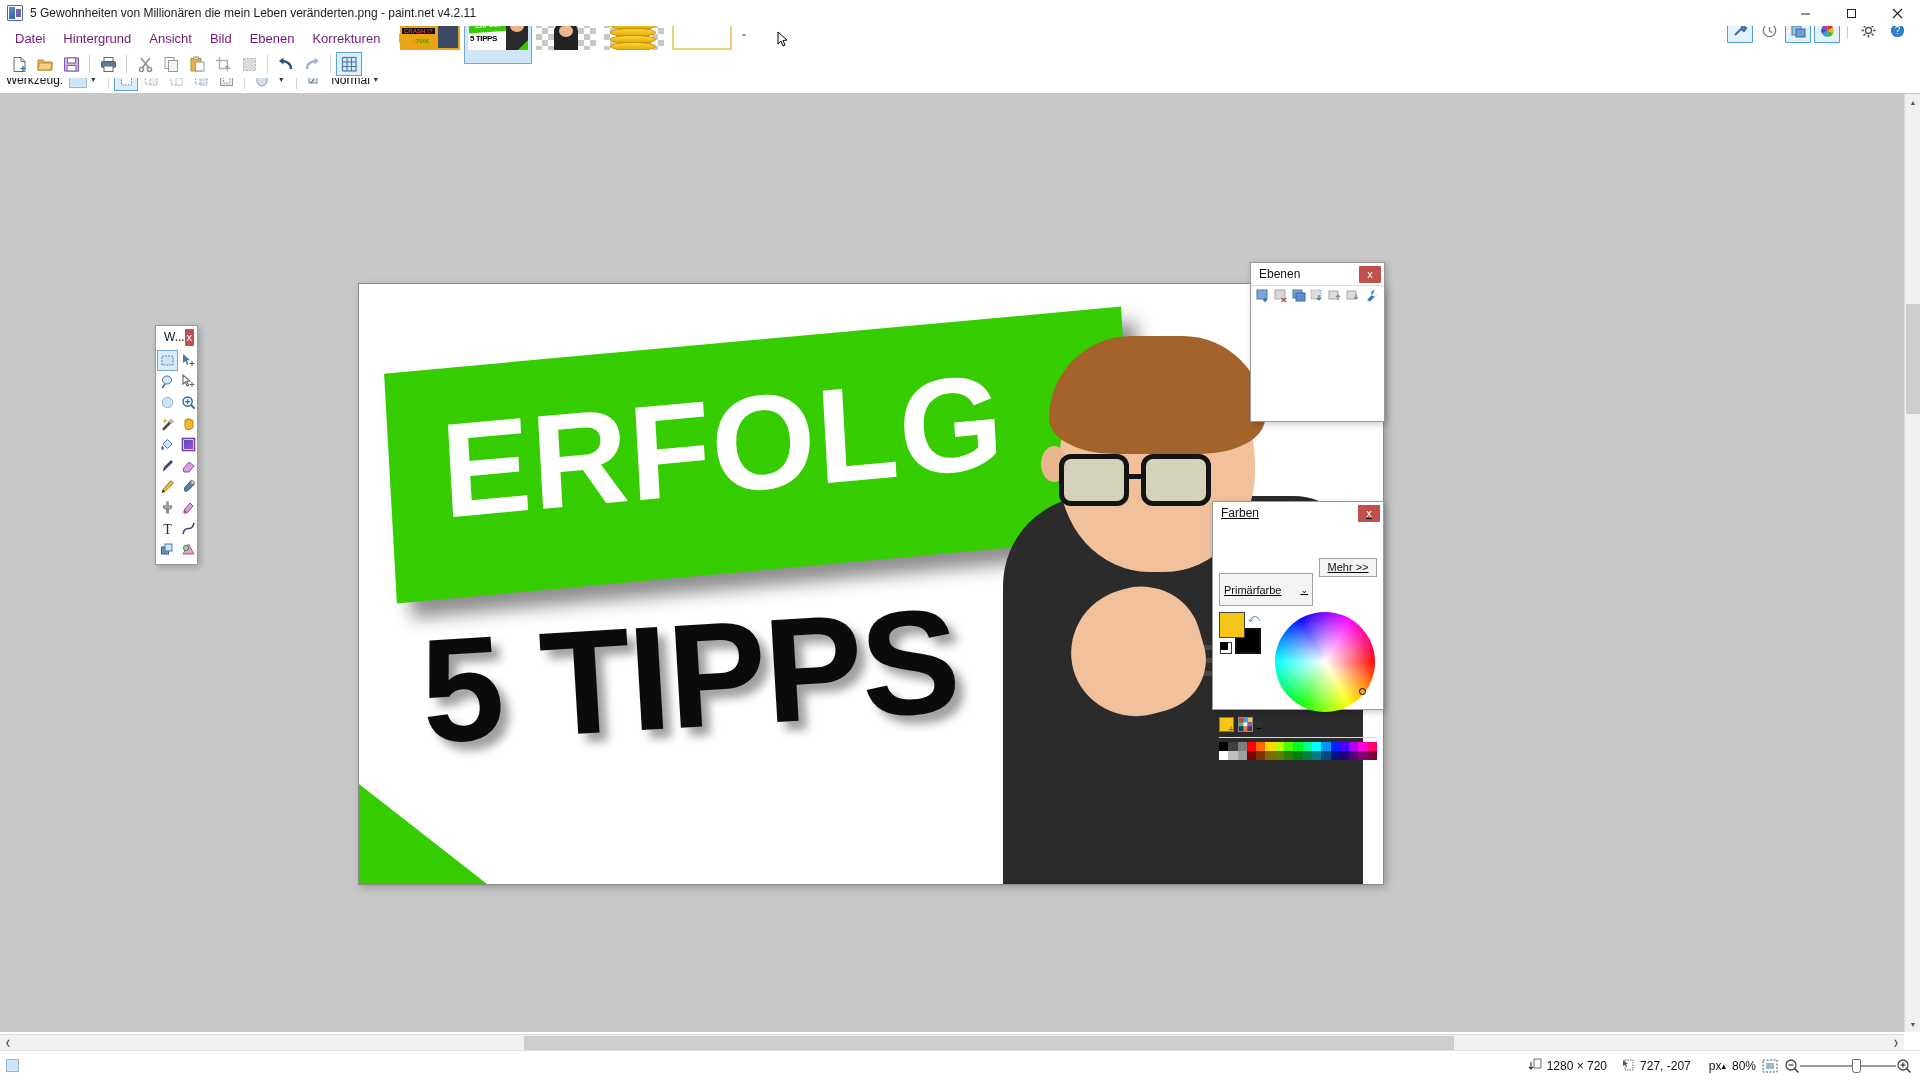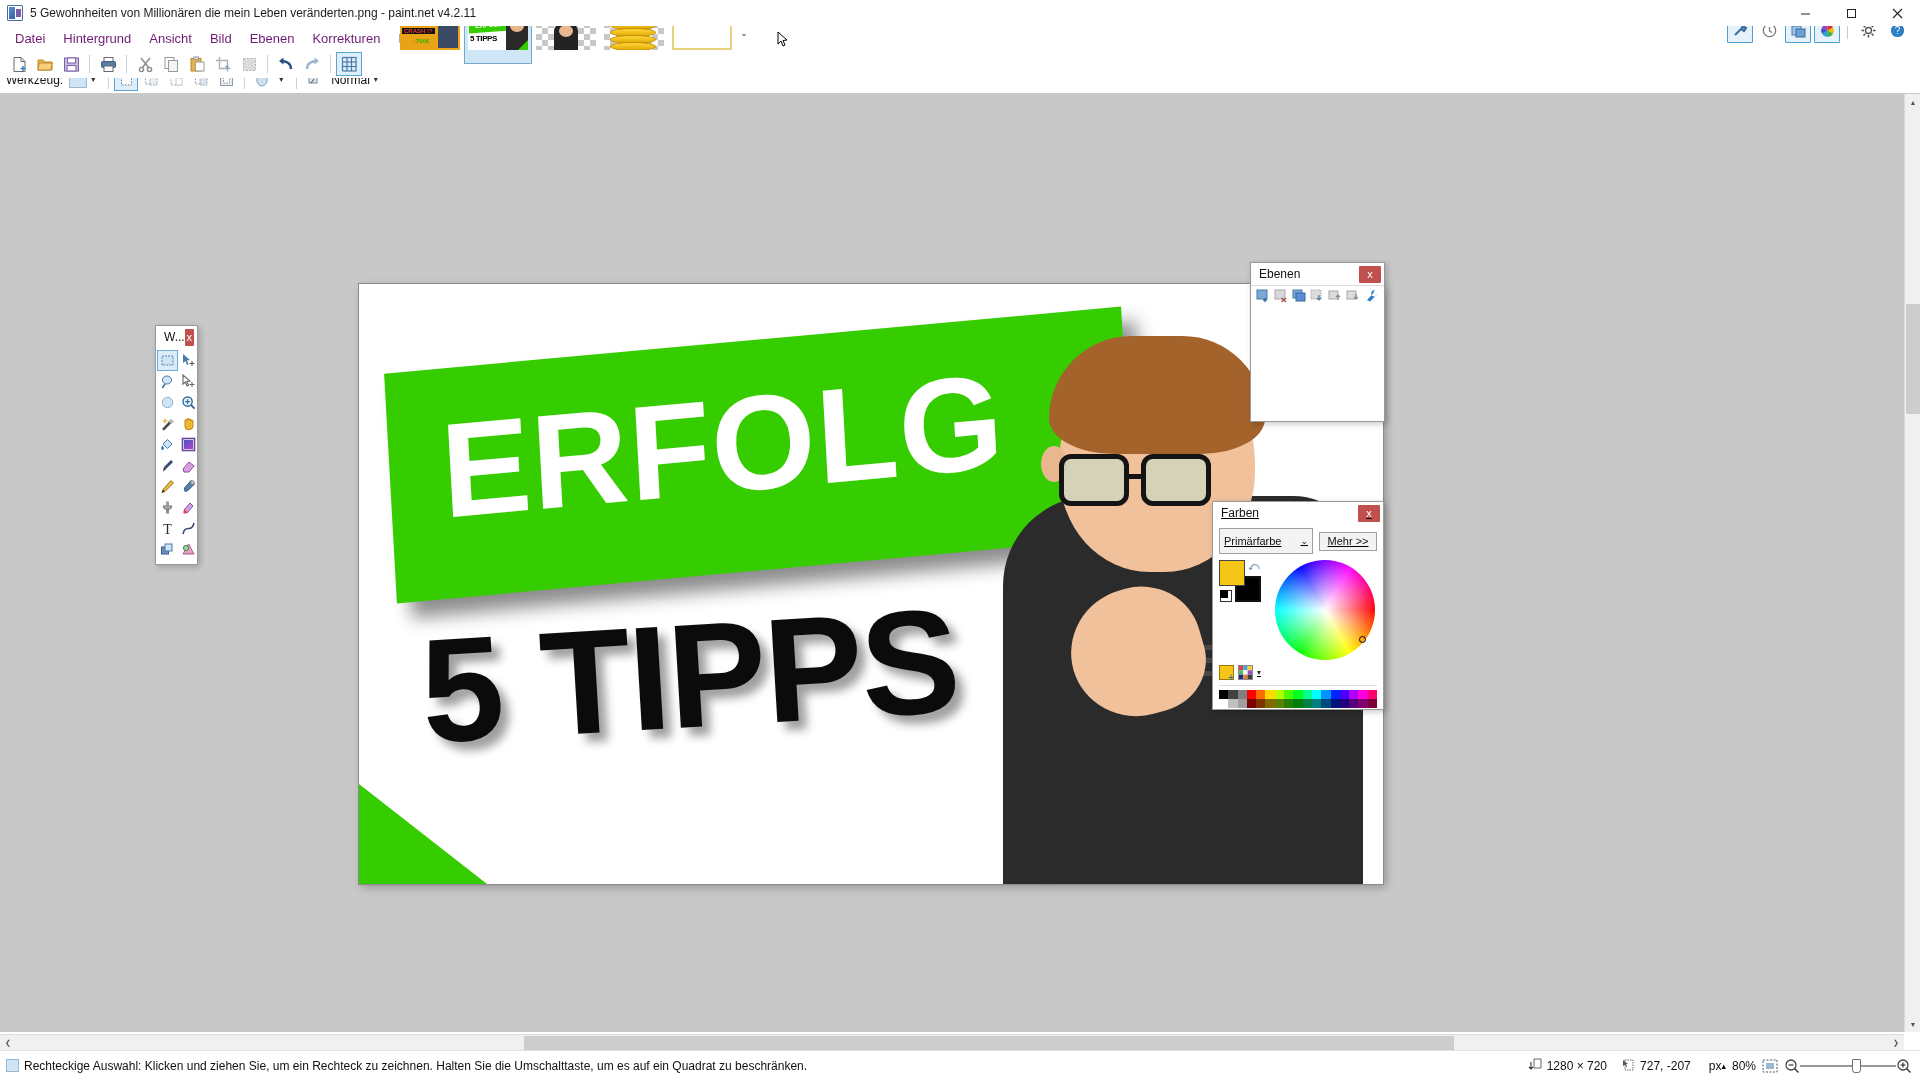--- a/index.html
+++ b/index.html
@@ -237,23 +237,23 @@
   .layers-body { height: 82px; background: #fff; }
   .layers-foot { height: 20px; display: flex; align-items: center; gap: 2px;
     padding: 0 4px; border-top: 1px solid #dcdcdc; }
   .lbtn { width: 17px; height: 16px; display: flex; align-items: center; justify-content: center; }
 
   
   .colors-panel { left: 1212px; top: 501px; width: 172px; height: 209px; text-decoration: underline; }
   .colors-body { padding: 4px 6px 6px 6px; }
   .crow { display: flex; align-items: center; gap: 6px; margin-bottom: 6px; }
   .csel {
-    flex: 1; height: 26px; border: 1px solid #a0a0a0; background: #f3f3f3;
+    flex: 1; height: 33px; border: 1px solid #a0a0a0; background: #f3f3f3;
     display: flex; align-items: center; justify-content: space-between; padding: 0 4px;
-    font-size: 11px; color: #111;
+    font-size: 11px; color: #111; margin-top: 45px;
   }
   .cmore {
     width: 58px; height: 19px; border: 1px solid #a0a0a0; background: #f3f3f3;
     font-size: 11px; color: #111; display: flex; align-items: center; justify-content: center;
   }
   .cmain { display: flex; gap: 8px; }
   .swatches { position: relative; width: 48px; height: 46px; flex: none; }
   .sw-primary { position: absolute; left: 0; top: 0; width: 26px; height: 26px;
     background: #f5c518; border: 1px solid #444; }
   .sw-secondary { position: absolute; left: 16px; top: 16px; width: 26px; height: 26px;
@@ -888,21 +888,20 @@
     <div class="vs-dn" style="position:absolute;bottom:0">▼</div>
   </div>
   <div class="hscroll">
     <div class="hs-lt">❮</div>
     <div class="hs-thumb"></div>
     <div class="hs-rt">❯</div>
   </div>
 
   <div class="statusbar">
     <div class="st-tool-sw"></div>
-    <div class="st-help">Rechteckige Auswahl: Klicken und ziehen Sie, um ein Rechteck zu zeichnen. Halten Sie die Umschalttaste, um es auf ein Quadrat zu beschränken.</div>
     <div class="st-right">
       <div class="st-item">
         <svg width="15" height="15" viewBox="0 0 15 15">
             <path d="M6,1 h7 v9 h-7 Z" fill="#fff" stroke="#666"></path>
             <path d="M3,4 v7 M1,9 l2,2 l2,-2" stroke="#333" stroke-width="1.1" fill="none"></path>
           </svg>
         <span>1280 × 720</span>
       </div>
       <div class="st-item" style="margin-left:14px">
         <svg width="15" height="15" viewBox="0 0 15 15">

